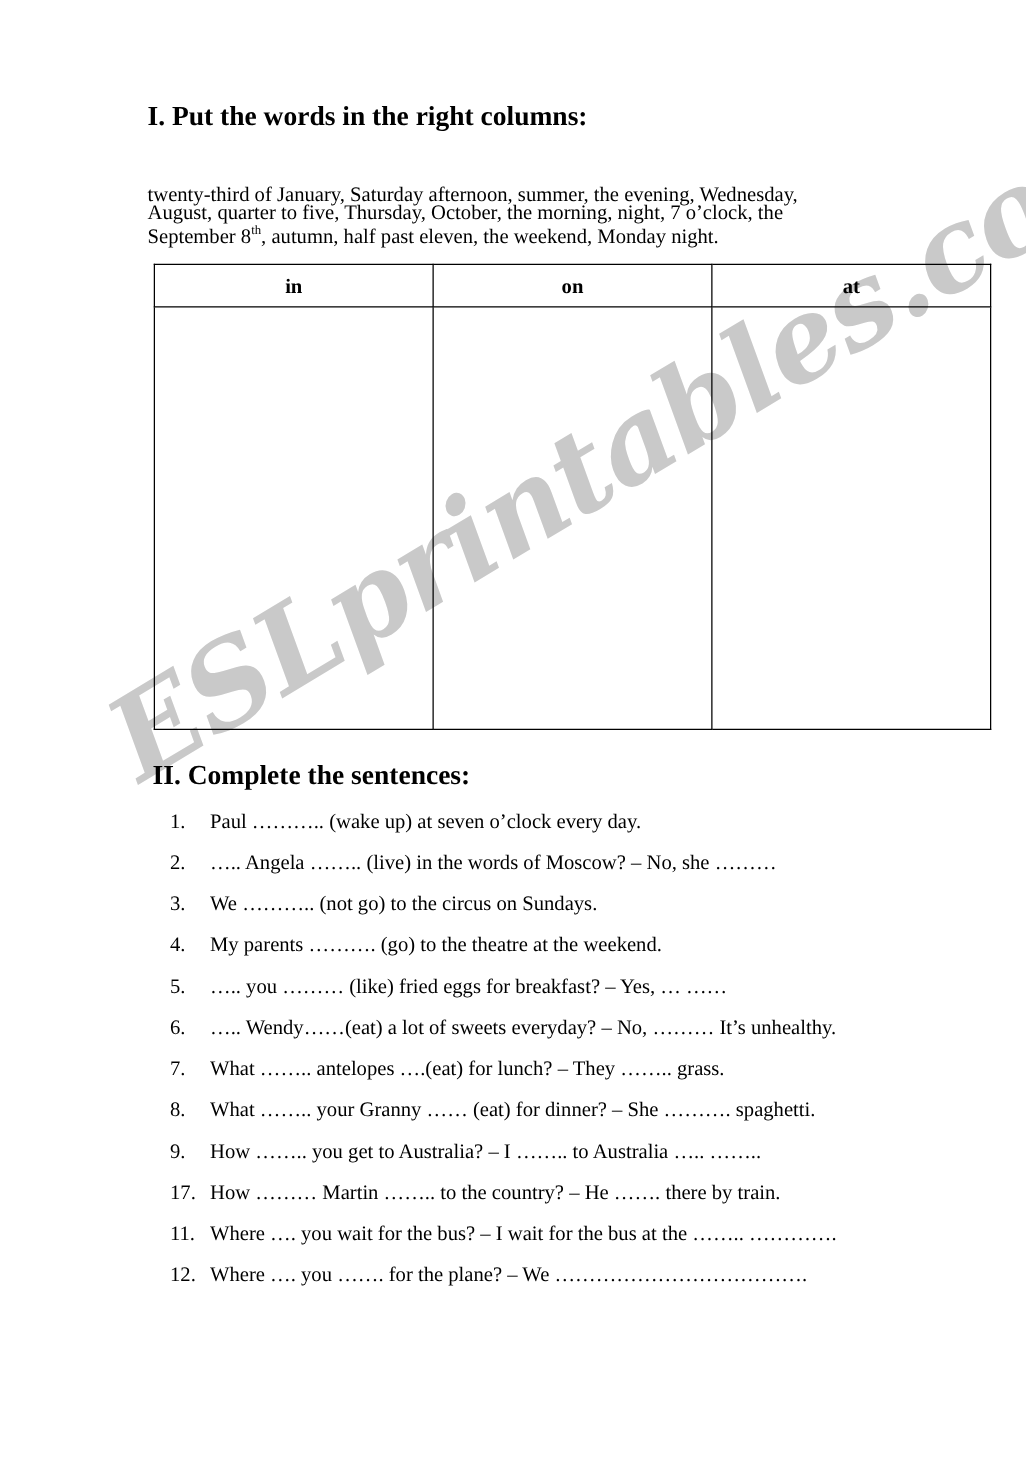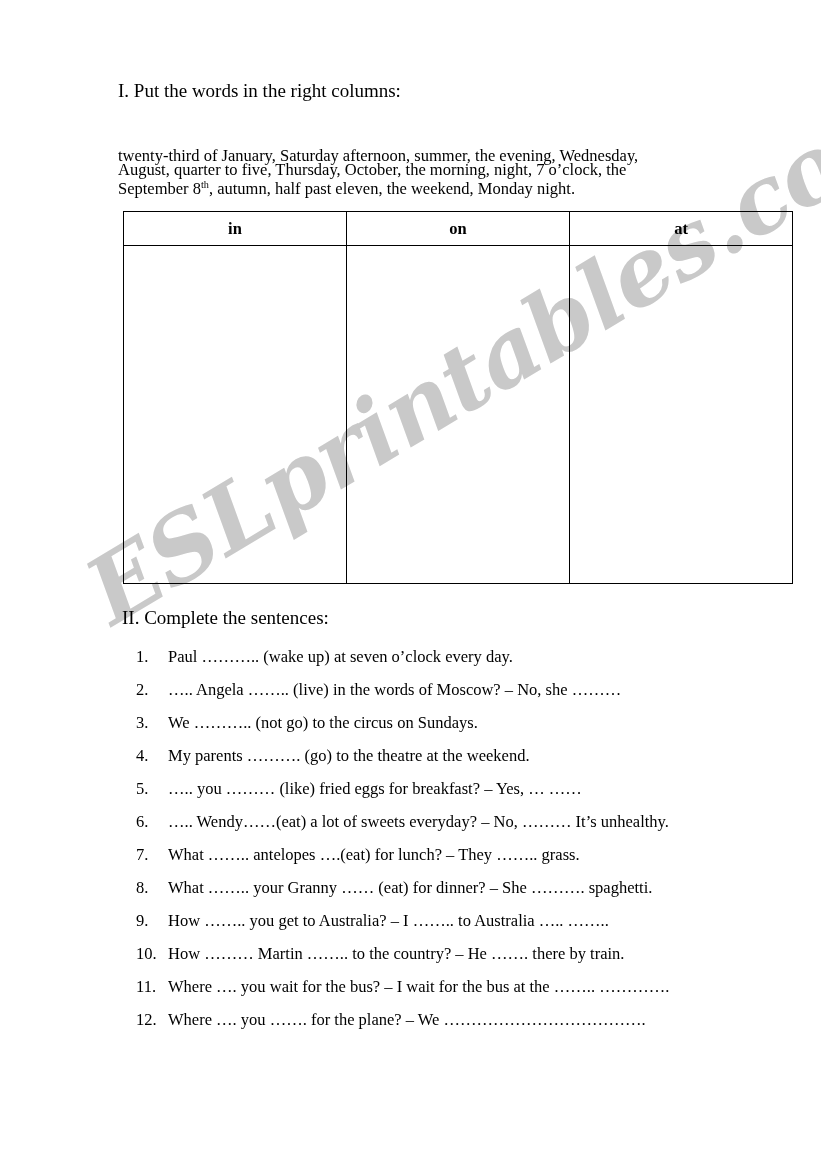--- a/index.html
+++ b/index.html
@@ -48,22 +48,22 @@
   }
 
   
   #content {
     position: relative;
     z-index: 2;
   }
 
   .section-heading {
     position: absolute;
-    font-weight: normal;
-    font-size: 19px;
+    font-weight: bold;
+    font-size: 22px;
     white-space: nowrap;
   }
   #heading-one {
     left: 118px;
     top: 80px;
   }
   #heading-two {
     left: 122px;
     top: 607px;
   }
@@ -188,19 +188,19 @@
     <ol id="sentence-list">
       <li><span class="item-number">1.</span><span class="item-text">Paul ……….. (wake up) at seven o’clock every day.</span></li>
       <li><span class="item-number">2.</span><span class="item-text">….. Angela …….. (live) in the words of Moscow? – No, she ………</span></li>
       <li><span class="item-number">3.</span><span class="item-text">We ……….. (not go) to the circus on Sundays.</span></li>
       <li><span class="item-number">4.</span><span class="item-text">My parents ………. (go) to the theatre at the weekend.</span></li>
       <li><span class="item-number">5.</span><span class="item-text">….. you ……… (like) fried eggs for breakfast? – Yes, … ……</span></li>
       <li><span class="item-number">6.</span><span class="item-text">….. Wendy……(eat) a lot of sweets everyday? – No, ……… It’s unhealthy.</span></li>
       <li><span class="item-number">7.</span><span class="item-text">What …….. antelopes  ….(eat) for lunch? – They …….. grass.</span></li>
       <li><span class="item-number">8.</span><span class="item-text">What …….. your Granny …… (eat) for dinner? – She ………. spaghetti.</span></li>
       <li><span class="item-number">9.</span><span class="item-text">How …….. you get to Australia? – I …….. to Australia ….. ……..</span></li>
-      <li><span class="item-number">10.</span><span class="item-text">How ……… Martin …….. to the country? – He ……. there by train.</span></li>
+      <li><span class="item-number">17.</span><span class="item-text">How ……… Martin …….. to the country? – He ……. there by train.</span></li>
       <li><span class="item-number">11.</span><span class="item-text">Where …. you wait for the bus? – I  wait for the bus at the …….. ………….</span></li>
       <li><span class="item-number">12.</span><span class="item-text">Where …. you ……. for the plane? – We ……………………………….</span></li>
     </ol>
 
   </div>
 </div>
 
 </body></html>

